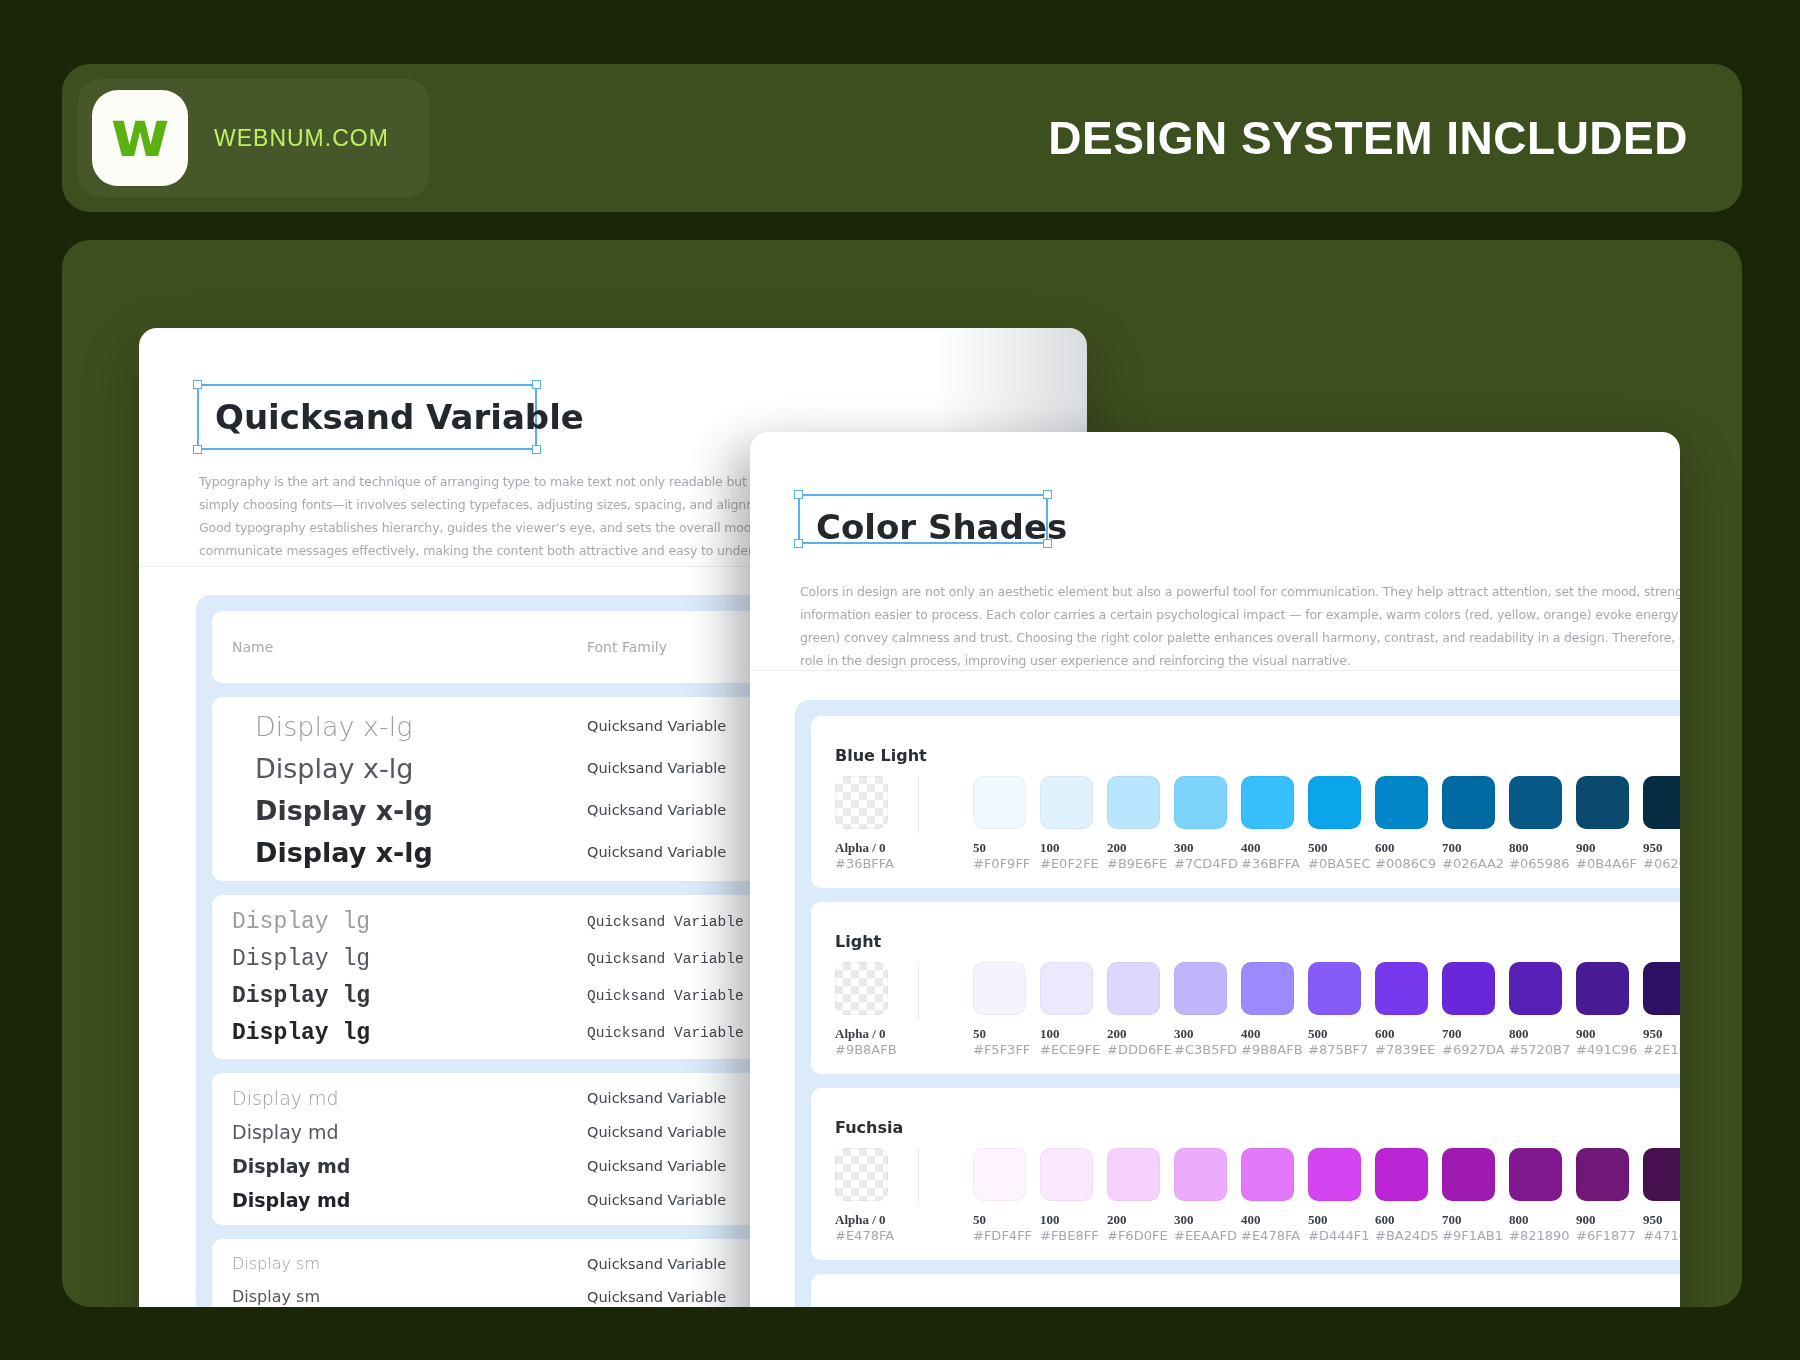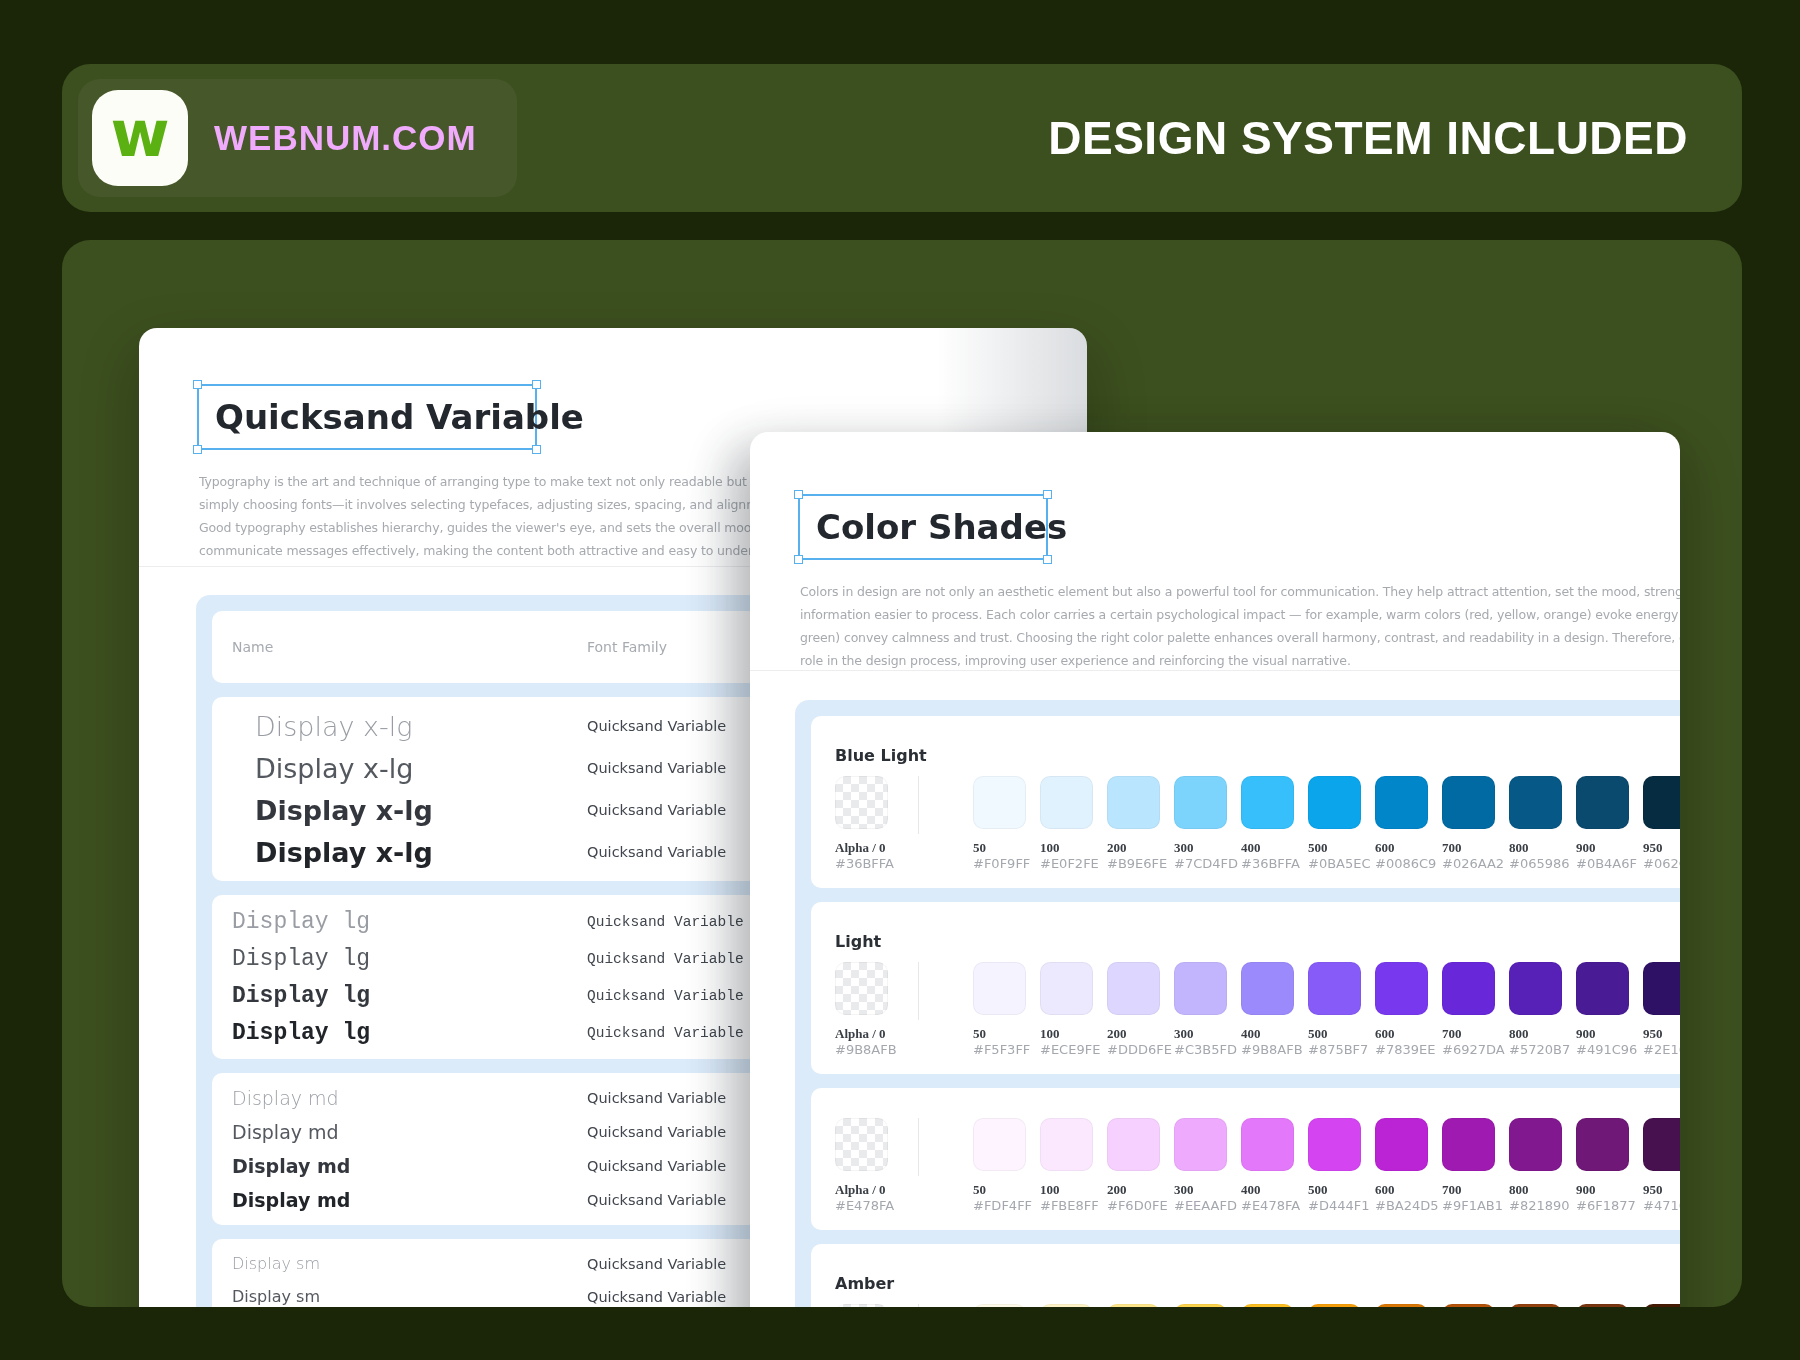--- a/index.html
+++ b/index.html
@@ -19,22 +19,22 @@
   }
   .logo-square{
     width:96px; height:96px; background:#fdfdf8; border-radius:26px;
     display:flex; align-items:center; justify-content:center;
   }
   .logo-w{
     font-family:"DejaVu Sans", sans-serif; font-weight:bold;
     font-size:64px; line-height:1; color:#5cb112; transform:translateY(-4px);
   }
   .brand{
-    margin-left:26px; color:#f0abfc; font-family:"Liberation Sans", sans-serif;
-    font-weight:bold; font-size:35px; letter-spacing:1px;
+    margin-left:26px; color:#bef264; font-family:"Liberation Sans", sans-serif;
+    font-weight:normal; font-size:23px; letter-spacing:1px;
   }
   .headline{
     margin-right:54px; color:#ffffff; font-family:"Liberation Sans", sans-serif;
     font-weight:bold; font-size:46px; letter-spacing:0.5px;
   }
 
   
   .main-panel{
     position:absolute; left:62px; top:240px; width:1680px; height:1067px;
     background:#3c4f1e; border-radius:28px; overflow:hidden;
@@ -56,21 +56,21 @@
   
   .sel-box{ position:absolute; border:2px solid #58b1ef; }
   .h{ position:absolute; width:9px; height:9px; background:#ffffff; border:1.5px solid #58b1ef; }
   .h-tl{ left:-6px; top:-6px; } .h-tr{ right:-6px; top:-6px; }
   .h-bl{ left:-6px; bottom:-6px; } .h-br{ right:-6px; bottom:-6px; }
   .card-title{
     font-size:34px; font-weight:bold; color:#23272e; line-height:62px;
     padding-left:16px; white-space:nowrap; font-family:"DejaVu Sans", sans-serif;
   }
   .sel-left{ left:58px; top:56px; width:340px; height:66px; }
-  .sel-right{ left:48px; top:62px; width:250px; height:66px; }
+  .sel-right{ left:48px; top:62px; width:250px; height:50px; }
 
   
   .para{ position:absolute; }
   .para-left{ left:60px; top:142px; }
   .para-right{ left:50px; top:148px; }
   .pline{
     font-size:12.5px; color:#a6aaaf; line-height:23px; white-space:nowrap;
     letter-spacing:-0.15px;
   }
 
@@ -372,20 +372,21 @@
               </div>
               <div class="cell">
                 <div class="sw" style="background: rgb(46, 16, 101);"></div>
                 <div class="snum">950</div>
                 <div class="shex">#2E1065</div>
               </div>
             </div>
           </div>
         </div>
         <div class="ppanel">
+          <div class="pname">Fuchsia</div>
           <div class="prow">
             <div class="cell">
               <div class="sw checker"></div>
               <div class="snum">Alpha / 0</div>
               <div class="shex">#E478FA</div>
             </div>
             <div class="vdiv"></div>
             <div class="shades">
               <div class="cell">
                 <div class="sw" style="background: rgb(253, 244, 255);"></div>

